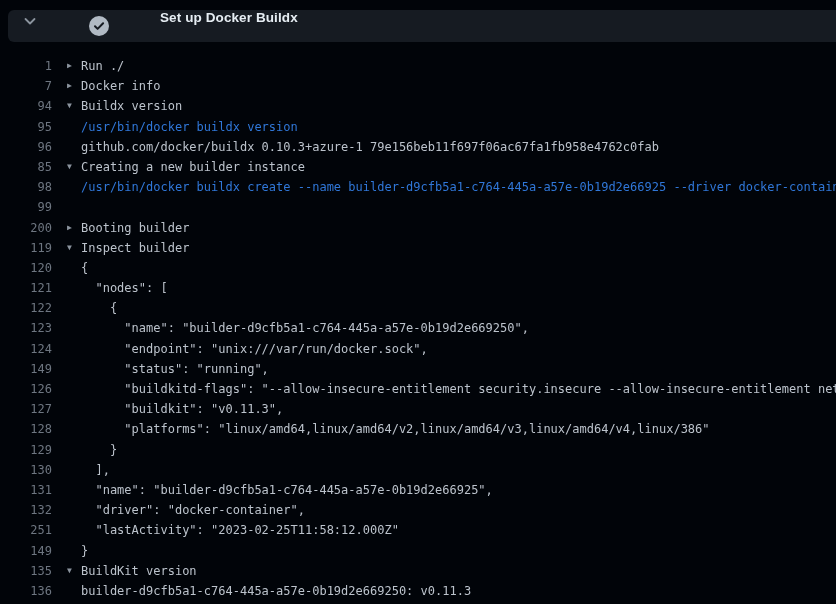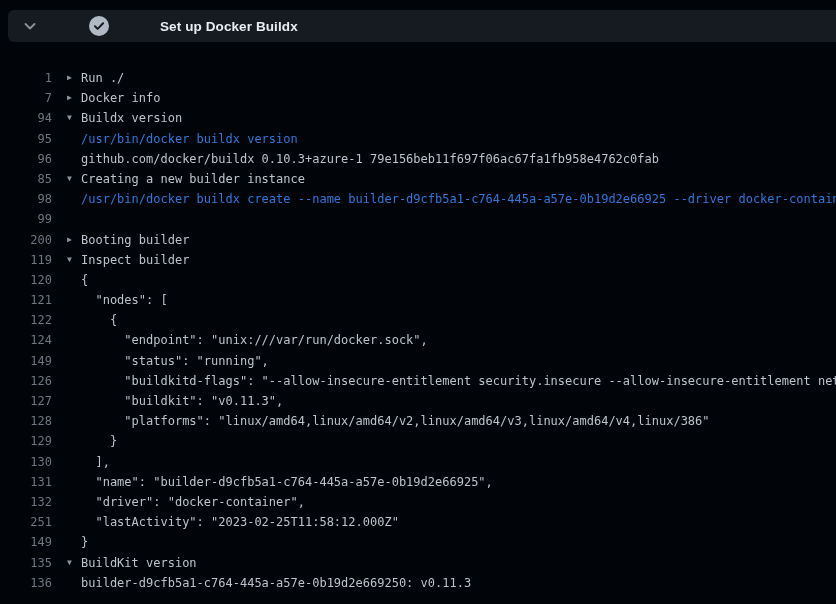--- a/index.html
+++ b/index.html
@@ -10,27 +10,26 @@
     --log-text:#bcc3cc;
     --command-text:#3077d8;
     --group-arrow:#8b949e;
     --check-circle:#b1bac4;
   }
   *{margin:0;padding:0;box-sizing:border-box;}
   html,body{width:836px;height:604px;overflow:hidden;background:var(--page-bg);}
   body{font-family:"Liberation Sans","DejaVu Sans",sans-serif;}
 
   .step-header{
-    margin:10px 0 12px 8px;
+    margin:10px 0 0 8px;
     width:calc(100% - 8px);
     height:32px;
     background:var(--header-bg);
     border-radius:6px 0 0 6px;
     display:flex;
-    align-items:center;
     padding-left:11px;
     cursor:pointer;
     gap:40px;
   }
   .chev{display:flex;align-items:center;justify-content:center;width:22px;height:22px;}
   .status{display:flex;align-items:center;margin-left:8px;}
   .step-title{
     margin-left:11px;
     color:var(--title-text);
     font-size:13.5px;
@@ -135,20 +134,24 @@
   </div>
     <div class="row">
     <span class="ln">121</span>
     <span class="ct">  "nodes": [</span>
   </div>
     <div class="row">
     <span class="ln">122</span>
     <span class="ct">    {</span>
   </div>
     <div class="row">
+    <span class="ln">123</span>
+    <span class="ct">      "name": "builder-d9cfb5a1-c764-445a-a57e-0b19d2e669250",</span>
+  </div>
+    <div class="row">
     <span class="ln">124</span>
     <span class="ct">      "endpoint": "unix:///var/run/docker.sock",</span>
   </div>
     <div class="row">
     <span class="ln">149</span>
     <span class="ct">      "status": "running",</span>
   </div>
     <div class="row">
     <span class="ln">126</span>
     <span class="ct">      "buildkitd-flags": "--allow-insecure-entitlement security.insecure --allow-insecure-entitlement network.host",</span>

